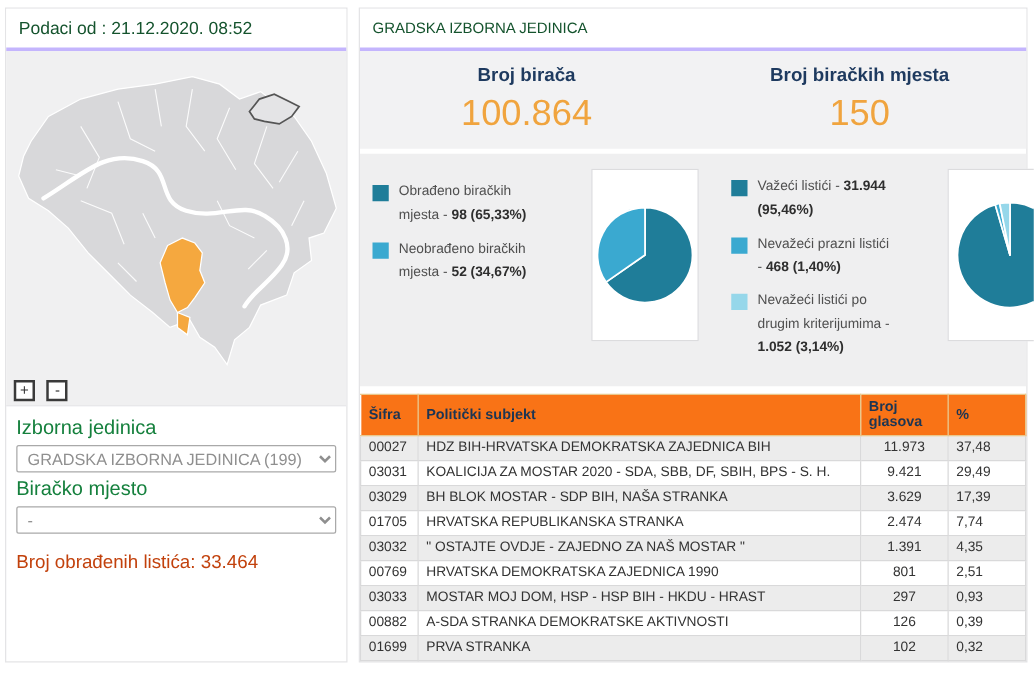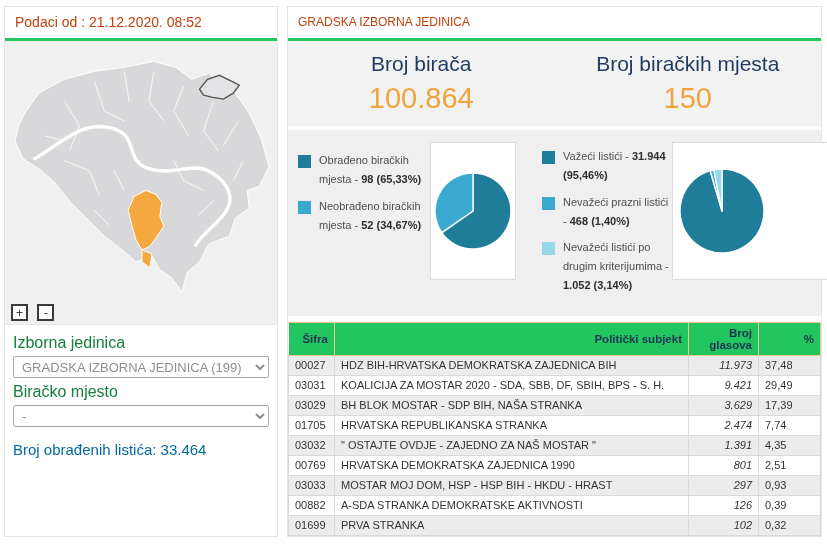--- a/index.html
+++ b/index.html
@@ -4,76 +4,76 @@
 <style>
   * { box-sizing: border-box; margin: 0; padding: 0; }
   html,body { width: 827px; height: 550px; overflow: hidden; background:#fff;
     font-family: "Liberation Sans", "DejaVu Sans", sans-serif; }
   .layout { display:flex; padding:6px 5px 0 4px; gap:9px; width:827px; }
 
   .panel { background:#fff; border:1px solid #e4e4e6; }
   .left-panel { width:274px; flex:none; }
   .right-panel { flex:1; min-width:0; }
 
-  .panel-header { padding:7px 10px 8px; font-size:14px; color:#c2410c;
-    border-bottom:3px solid #22c55e; background:#fff; }
+  .panel-header { padding:7px 10px 8px; font-size:14px; color:#14532d;
+    border-bottom:3px solid #c4b5fd; background:#fff; }
   .right-panel .panel-header { font-size:12px; padding:8px 10px 9px; }
 
   
   .map-area { height:284px; background:#f0f0f1; position:relative;
     border-bottom:1px solid #e8e8ea; }
   .map-area svg { display:block; width:100%; height:100%; }
   .zoom-controls { position:absolute; left:6px; bottom:3px; }
   .zoom-btn { width:17px; height:17px; border:2px solid #3a3a3a; background:#fff;
     font-size:12px; line-height:12px; text-align:center; display:inline-block;
     margin-right:5px; color:#333; cursor:pointer; padding:0;
     font-family:"Liberation Sans",sans-serif; }
   .form-area { padding:4px 8px 12px; }
   .form-label { font-size:16px; color:#15803d; margin:5px 0 4px; }
   .form-area select { width:100%; height:22px; font-size:13px; color:#8f8f8f;
     border:1px solid #a9a9a9; border-radius:2px; background:#fff; padding:0 4px;
     font-family:"Liberation Sans",sans-serif; }
-  .processed { margin-top:14px; font-size:15px; color:#0369a1; }
+  .processed { margin-top:14px; font-size:15px; color:#c2410c; }
 
   
   .stats-strip { background:#f2f2f3; display:flex; padding:11px 0 13px; margin-bottom:4px; }
   .stat { flex:1; text-align:center; }
-  .stat-label { font-size:21px; color:#1e3a5f; margin-bottom:7px; }
+  .stat-label { font-size:15px; color:#1e3a5f; margin-bottom:7px;font-weight:bold; }
   .stat-value { font-size:29px; color:#f0a43e; line-height:1.05; }
 
   
   .charts-strip { background:#efeff0; display:flex; padding:12px 8px 14px 10px;
     margin-bottom:6px; }
-  .chart-group { display:flex; }
+  .chart-group { display:flex;gap:43px; }
   .legend { width:132px; padding-top:9px; }
   .chart-group + .chart-group .legend { width:130px; margin-left:26px; padding-top:5px; }
   .legend-item { display:flex; margin-bottom:8px; font-size:11px; color:#4f4f4f;
     line-height:1.7; }
   .legend-swatch { width:13px; height:13px; margin:4px 8px 0 0; flex:none; }
   .legend-item b { color:#2e2e2e; }
   .plot { background:#fff; border:1px solid #dcdcde; height:138px;
     display:flex; align-items:center; flex:none; }
   .plot-1 { width:86px; justify-content:center; }
   .plot-2 { width:168px; padding-left:6px; }
 
   
   table.results { width:100%; border-collapse:collapse; font-size:11px; color:#333;
     table-layout:fixed; }
-  table.results th { background:#22c55e; color:#1c3553; font-weight:bold;
+  table.results th { background:#f97316; color:#1c3553; font-weight:bold;
     padding:4px 6px; font-size:11.5px; border:1px solid #e9c88c;
-    border-left:1px solid rgba(255,255,255,.55); text-align:right; }
+    border-left:1px solid rgba(255,255,255,.55); text-align:left; }
   table.results td { padding:3px 6px; border:1px solid #d9d9da; line-height:13px;
     overflow:hidden; white-space:nowrap; }
   table.results tbody tr:nth-child(odd) td { background:#ececec; }
   table.results tbody tr:nth-child(even) td { background:#fff; }
   .col-sifra { width:46px; }
   .col-glasova { width:70px; }
   .col-pct { width:62px; }
   td.c-sifra { text-align:left; padding-left:8px; }
-  td.c-votes { text-align:right; padding-right:18px;font-style:italic; }
+  td.c-votes { text-align:center; padding-right:18px; }
   td.c-pct { padding-right:6px; }
 </style>
 </head>
 <body>
 
 <div class="layout">
 
   <div class="panel left-panel">
     <div class="panel-header">Podaci od : 21.12.2020. 08:52</div>
 

